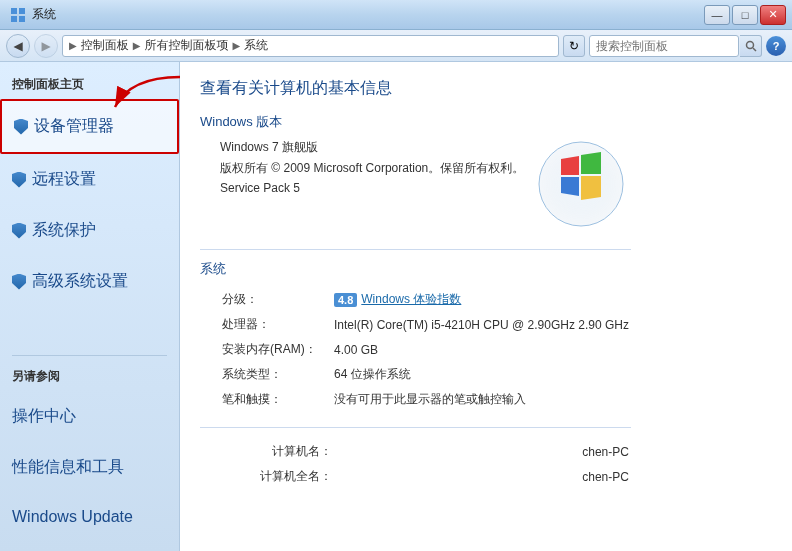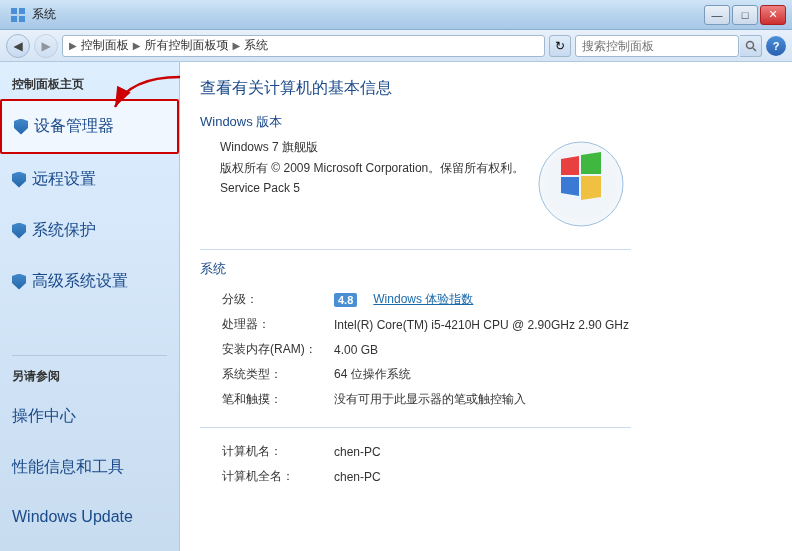--- a/index.html
+++ b/index.html
@@ -102,21 +102,21 @@
       border: 1px solid #a0b8d0;
       border-radius: 3px;
       background: linear-gradient(to bottom, #e0ecf8, #c8daf0);
       display: flex;
       align-items: center;
       justify-content: center;
       cursor: pointer;
       font-size: 12px;
     }
     .search-box {
-      width: 164px;
+      width: 150px;
       height: 22px;
       border: 1px solid #a0b8d0;
       border-radius: 3px;
       padding: 0 6px;
       font-size: 12px;
       background: white;
       color: #6d28d9;
     }
     .search-icon-btn {
       width: 22px;
@@ -253,41 +253,42 @@
       width: 130px;
       padding-left: 20px;
     }
     .system-table tr td:last-child {
       color: #333;
     }
 
     .score-badge {
       display: inline-flex;
       align-items: center;
-      gap: 16px;
+      gap: 4px;
     }
     .score-number {
       background: #4a8fd4;
       color: white;
       font-size: 11px;
       font-weight: bold;
       padding: 1px 4px;
       border-radius: 2px;
     }
     .score-link {
       color: #1a6aaa;
       text-decoration: underline;
       cursor: pointer;
     }
 
     .computer-section {
       margin-bottom: 10px;
     }
     .computer-table {
       width: 100%;
+      text-align: right;
     }
     .computer-table tr td {
       padding: 3px 0;
       font-size: 12px;
       color: #333;
     }
     .computer-table tr td:first-child {
       width: 130px;
       padding-left: 20px;
     }

